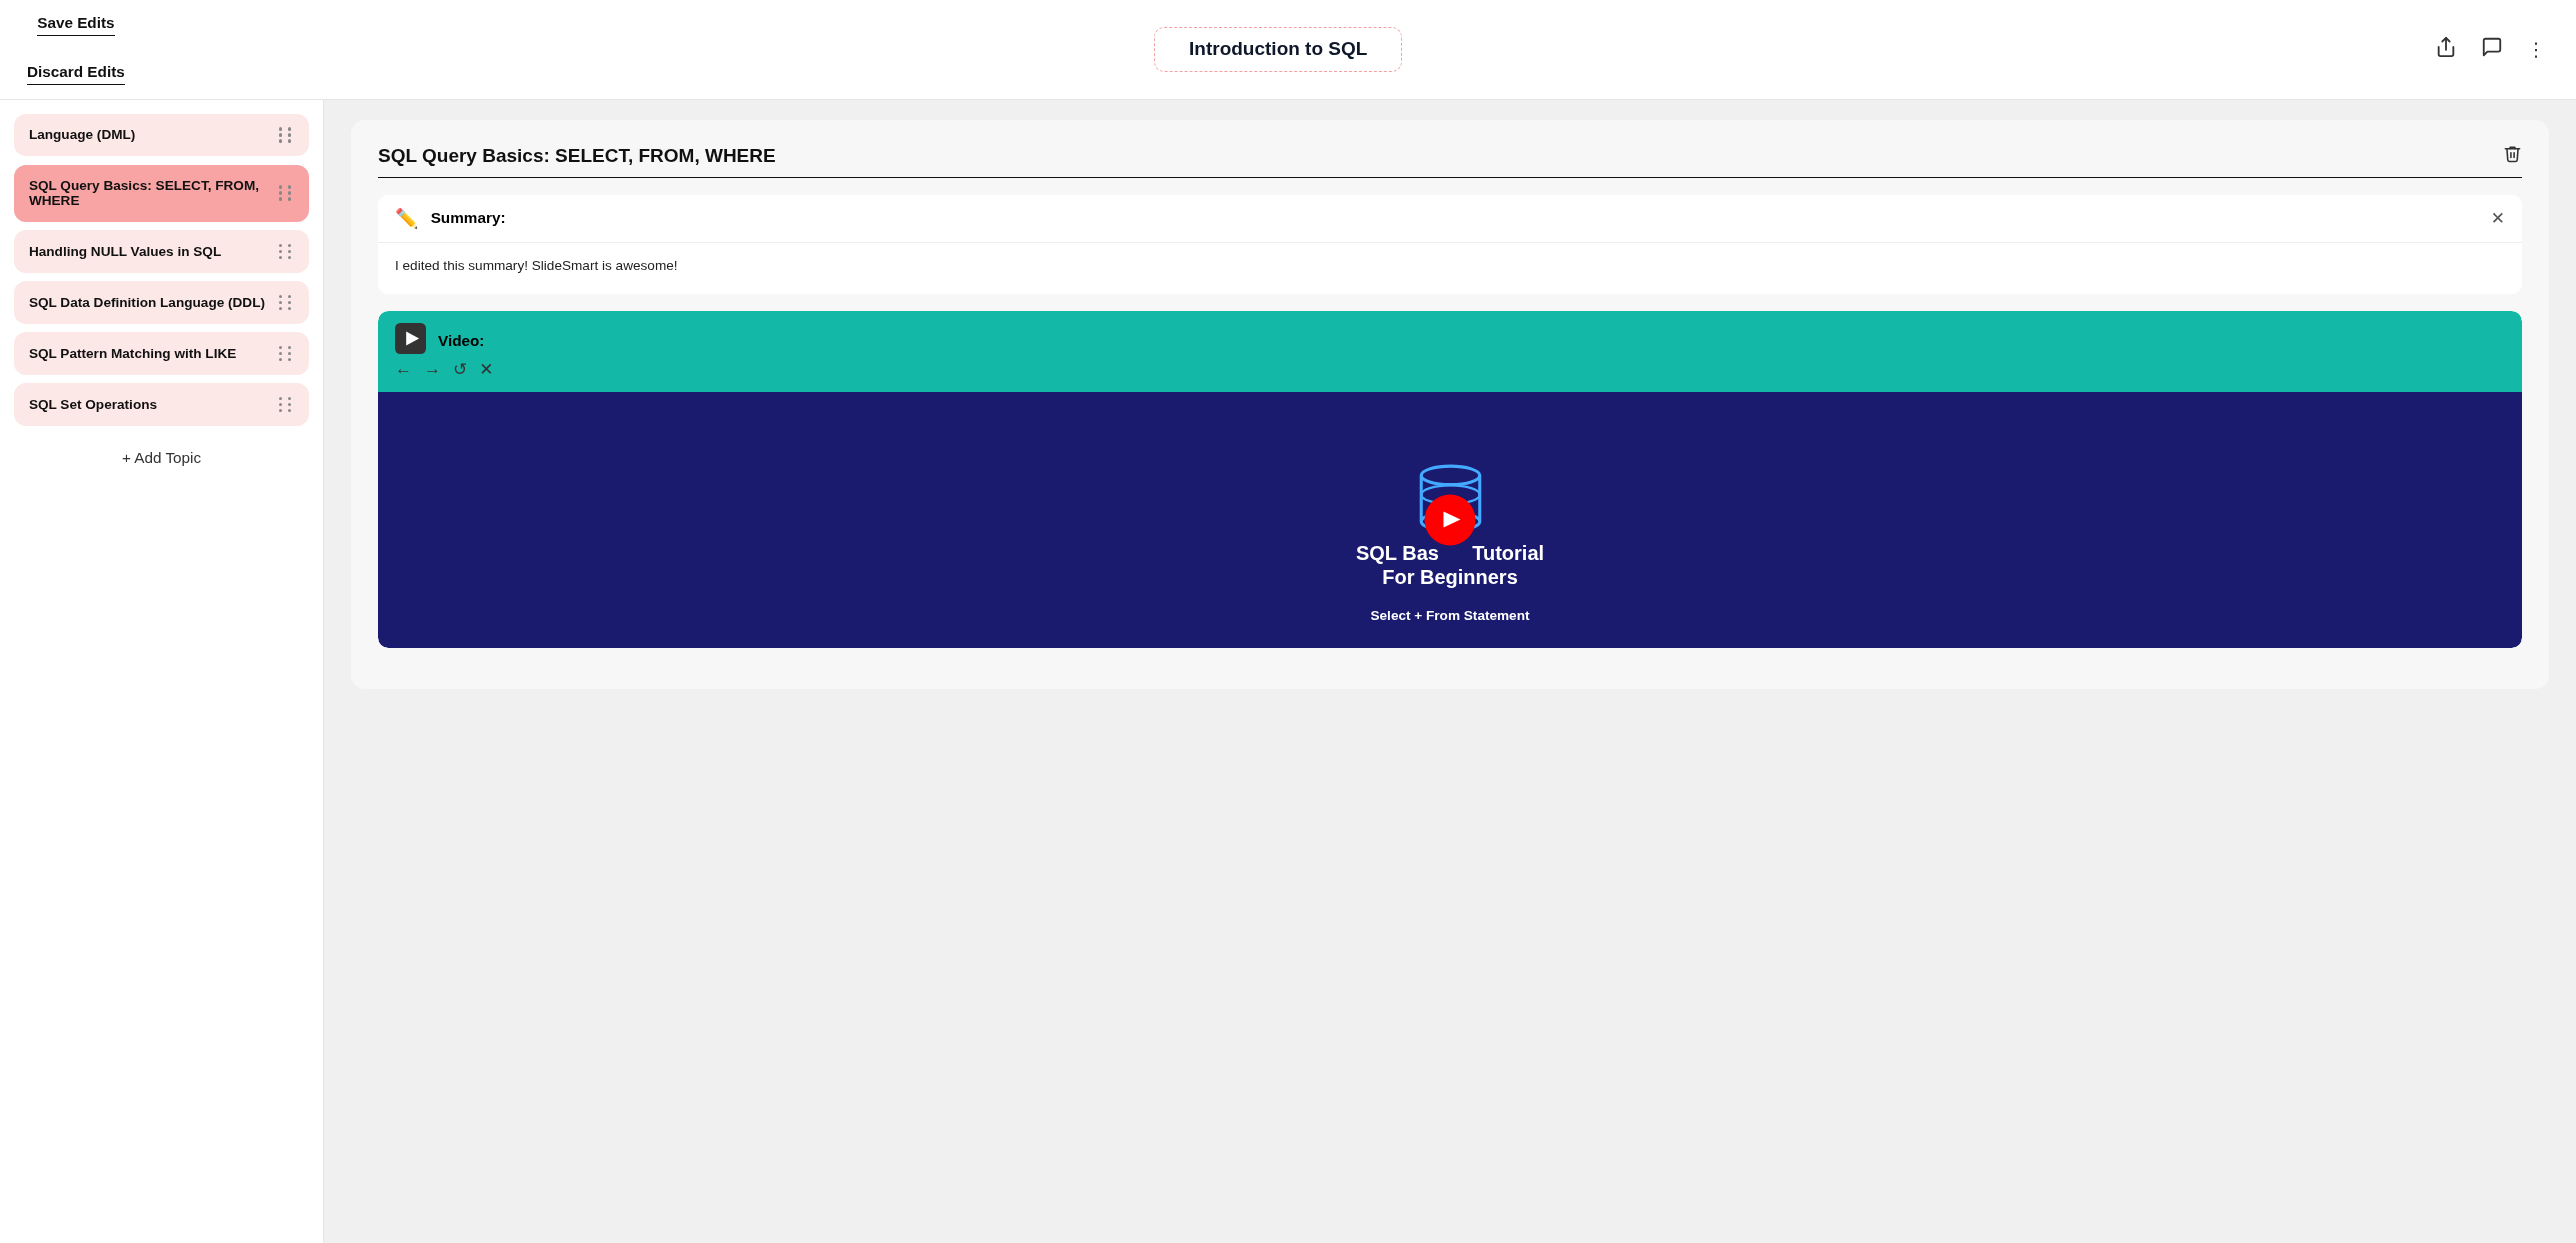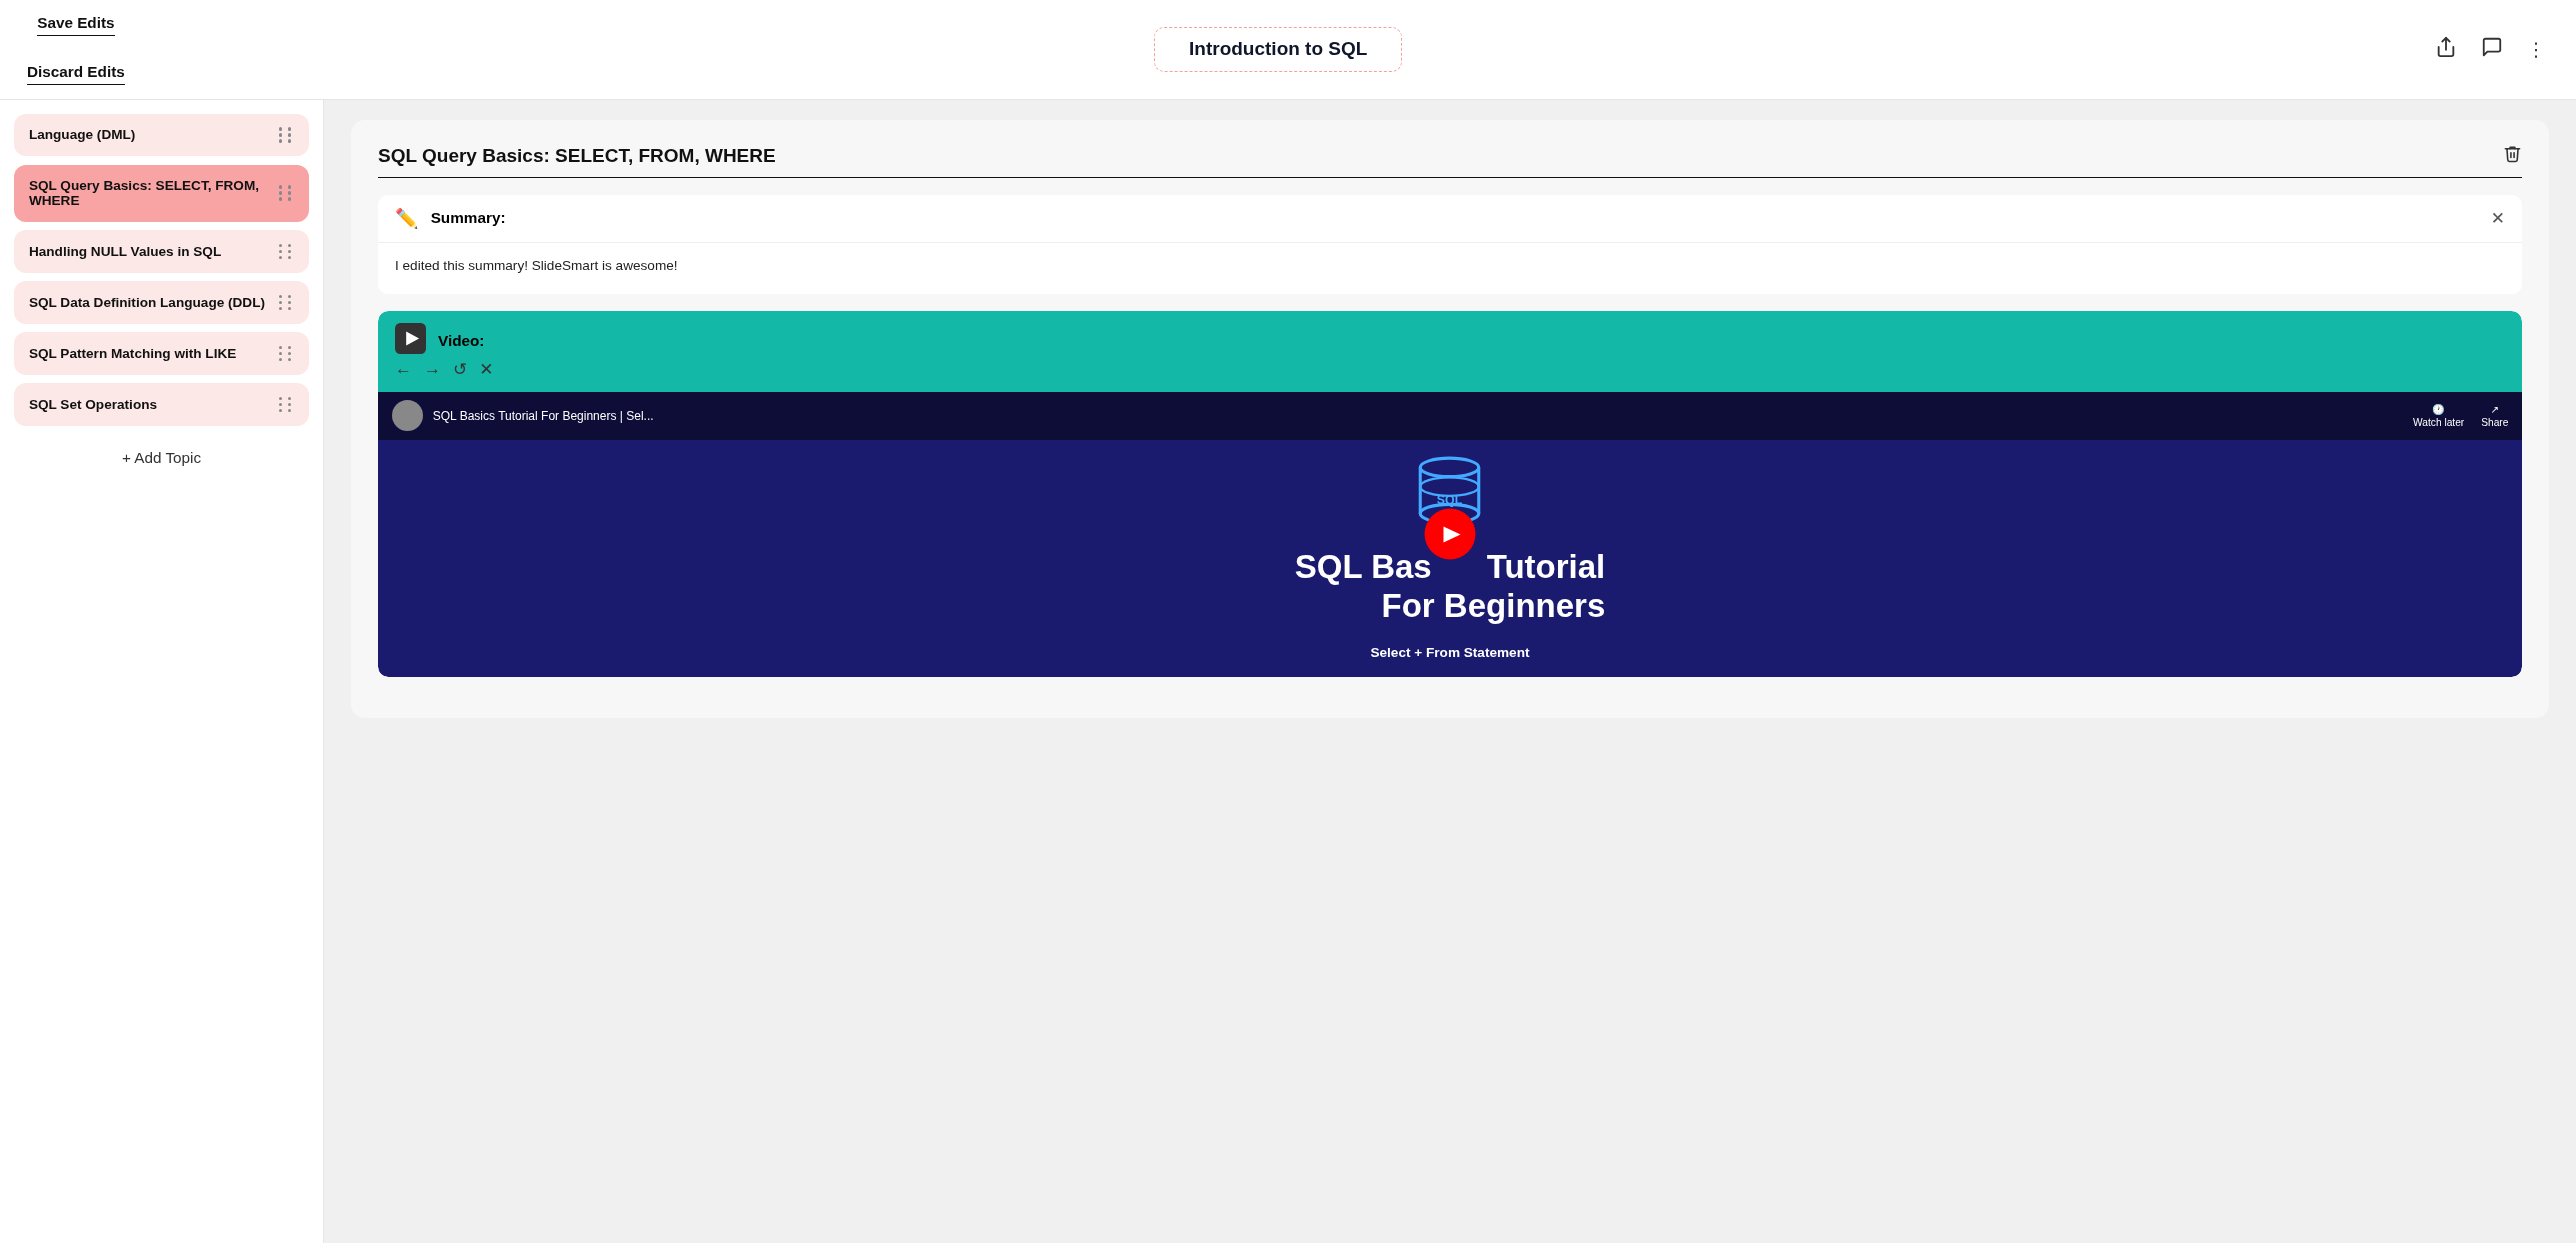--- a/index.html
+++ b/index.html
@@ -413,46 +413,32 @@
           <div class="video-nav-btns">
             <button class="video-nav-btn">←</button>
             <button class="video-nav-btn">→</button>
             <button class="video-nav-btn">↺</button>
             <button class="video-nav-btn">✕</button>
           </div>
         </div>
 
         <div class="video-thumbnail">
 
-          <div style="position:absolute; top:0; left:0; right:0; background: rgba(0,0,0,0.5); padding: 8.5px 13.6px; display:flex; align-items:center; gap:10.2px;">
-            <div style="width:31px;height:31px;background:#888;border-radius:50%;flex-shrink:0;"></div>
-            <span style="color:#fff;font-size:12px;flex:1;">SQL Basics Tutorial For Beginners | Sel...</span>
-            <div style="display:flex;gap:17px;align-items:center;">
-              <div style="display:flex;flex-direction:column;align-items:center;color:#fff;font-size:10.2px;gap:1.7px;">
-                <span>🕐</span>
-                <span>Watch later</span>
-              </div>
-              <div style="display:flex;flex-direction:column;align-items:center;color:#fff;font-size:10.2px;gap:1.7px;">
-                <span>↗</span>
-                <span>Share</span>
-              </div>
-            </div>
-          </div>
 
           <div style="display:flex;flex-direction:column;align-items:center;margin-top:43px;">
             <svg width="77" height="77" viewBox="0 0 100 100">
 
               <ellipse cx="50" cy="20" rx="38" ry="12" fill="none" stroke="#4af" stroke-width="4"></ellipse>
               <ellipse cx="50" cy="80" rx="38" ry="12" fill="none" stroke="#4af" stroke-width="4"></ellipse>
               <line x1="12" y1="20" x2="12" y2="80" stroke="#4af" stroke-width="4"></line>
               <line x1="88" y1="20" x2="88" y2="80" stroke="#4af" stroke-width="4"></line>
               <ellipse cx="50" cy="45" rx="38" ry="12" fill="none" stroke="#4af" stroke-width="3"></ellipse>
               <text x="50" y="68" text-anchor="middle" fill="#4af" font-size="16" font-weight="bold">SQL</text>
             </svg>
-            <div style="color:#fff;font-size:33px;font-weight:900;text-align:right;line-height:1.2;margin-top:18px;">
+            <div style="color:#fff;font-size:20px;font-weight:900;text-align:center;line-height:1.2;margin-top:4px;">
               SQL Bas&nbsp;&nbsp;&nbsp;&nbsp;&nbsp;&nbsp;Tutorial<br>For Beginners
             </div>
             <div style="color:#fff;font-size:13.6px;font-weight:600;text-align:center;margin-top:19px;">Select + From Statement</div>
           </div>
 
           <button class="yt-play-btn">
             <div class="yt-play-triangle"></div>
           </button>
         </div>
       </div>

